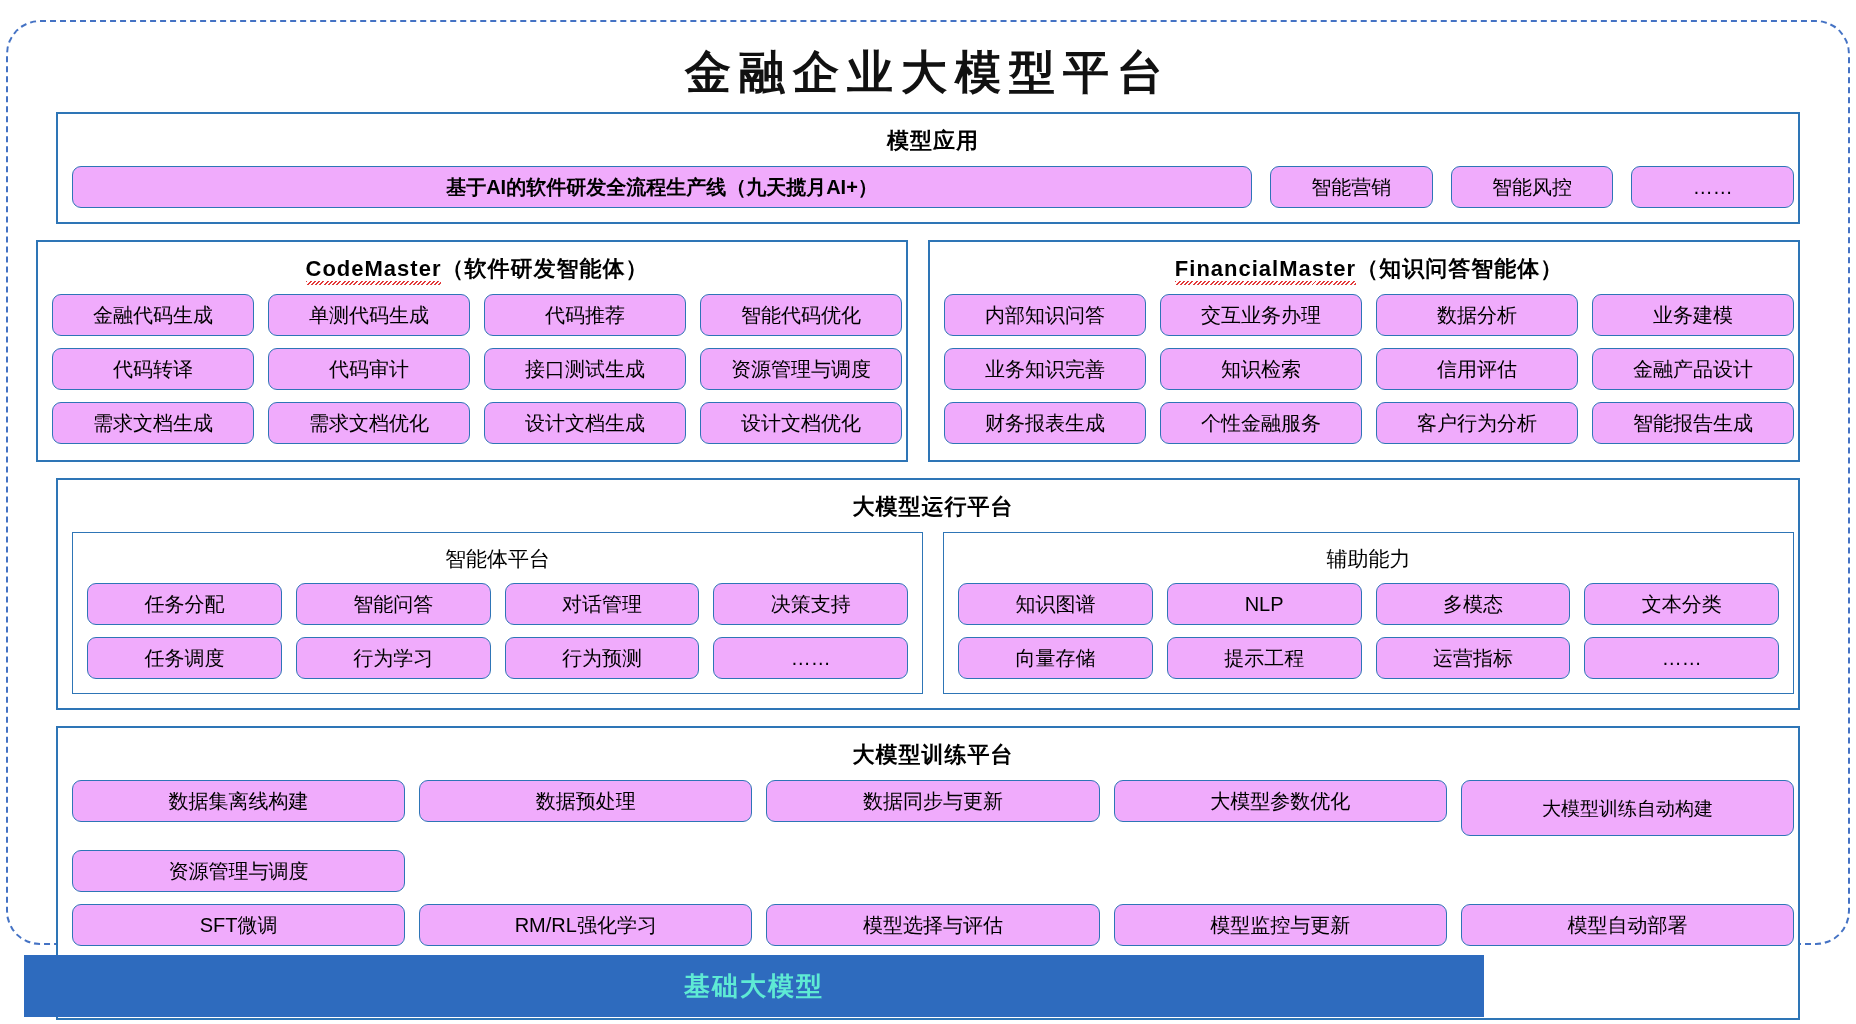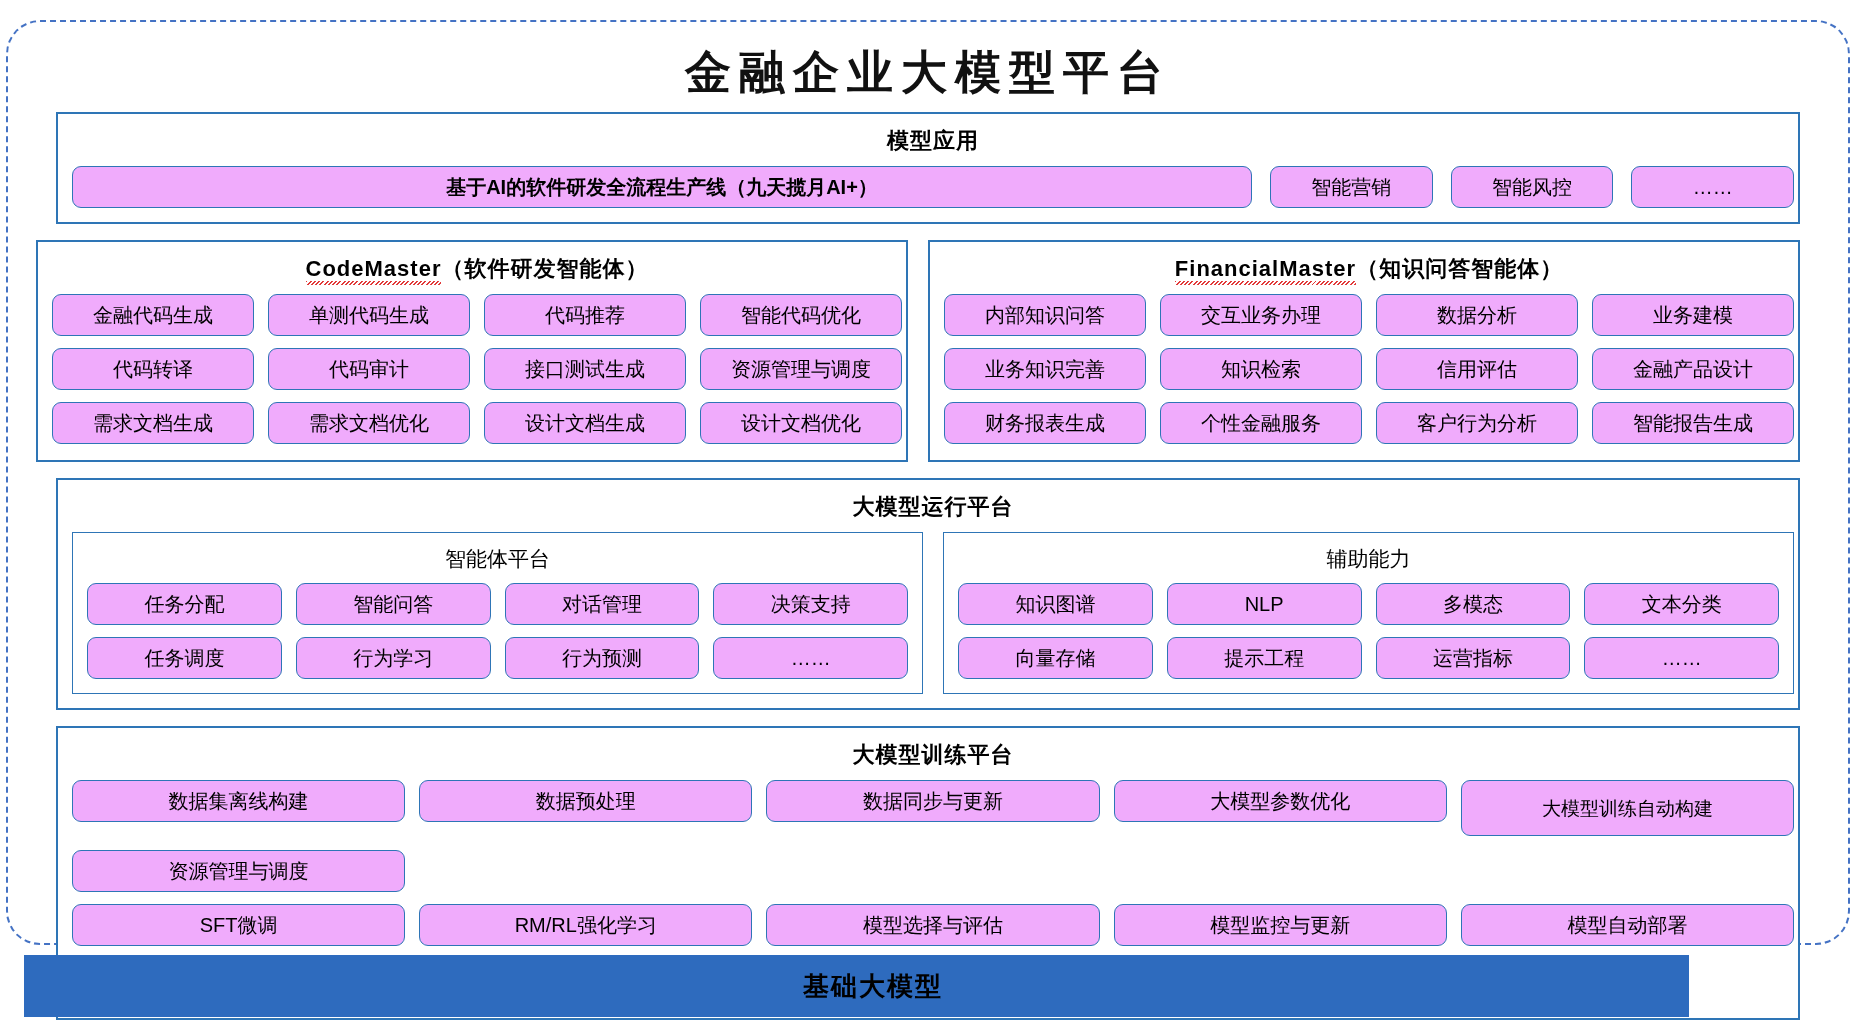--- a/index.html
+++ b/index.html
@@ -141,31 +141,30 @@
     border: 1.5px solid #2E75B6;
     background: #ffffff;
     padding: 8px 14px 12px 14px;
   }
 
   
   .base-bar {
     position: absolute;
     left: 24px;
     top: 955px;
-    width: 1632px;
+    width: 1460px;
     height: 62px;
     background: #2E6BBE;
-    color: #000000;
+    color: #5eead4;
     display: flex;
     align-items: center;
     justify-content: center;
     font-size: 26px;
     font-weight: 700;
     letter-spacing: 2px;
-    padding-left: 33px;
   }
 </style>
 </head>
 <body>
 
 <div class="outer-frame">
 
   <div class="main-title">金融企业大模型平台</div>
 
   <div class="panel">

